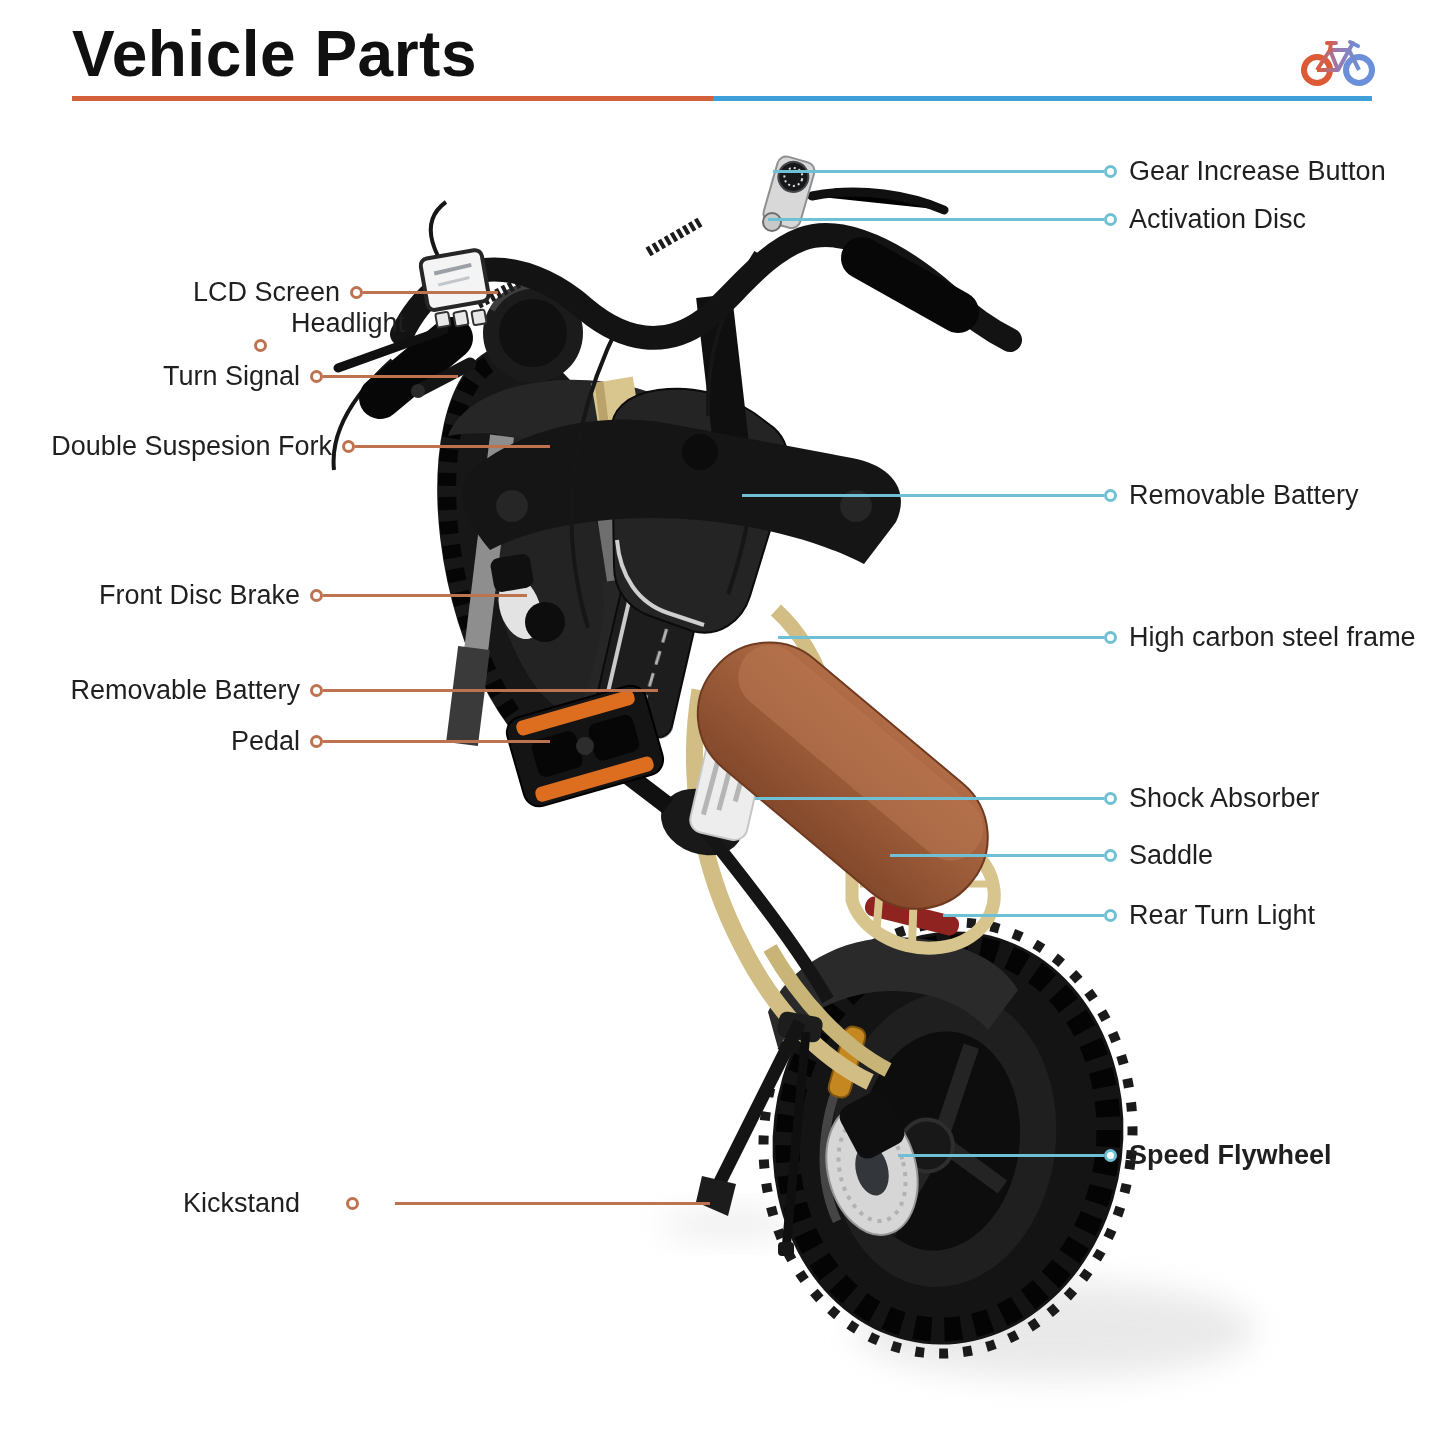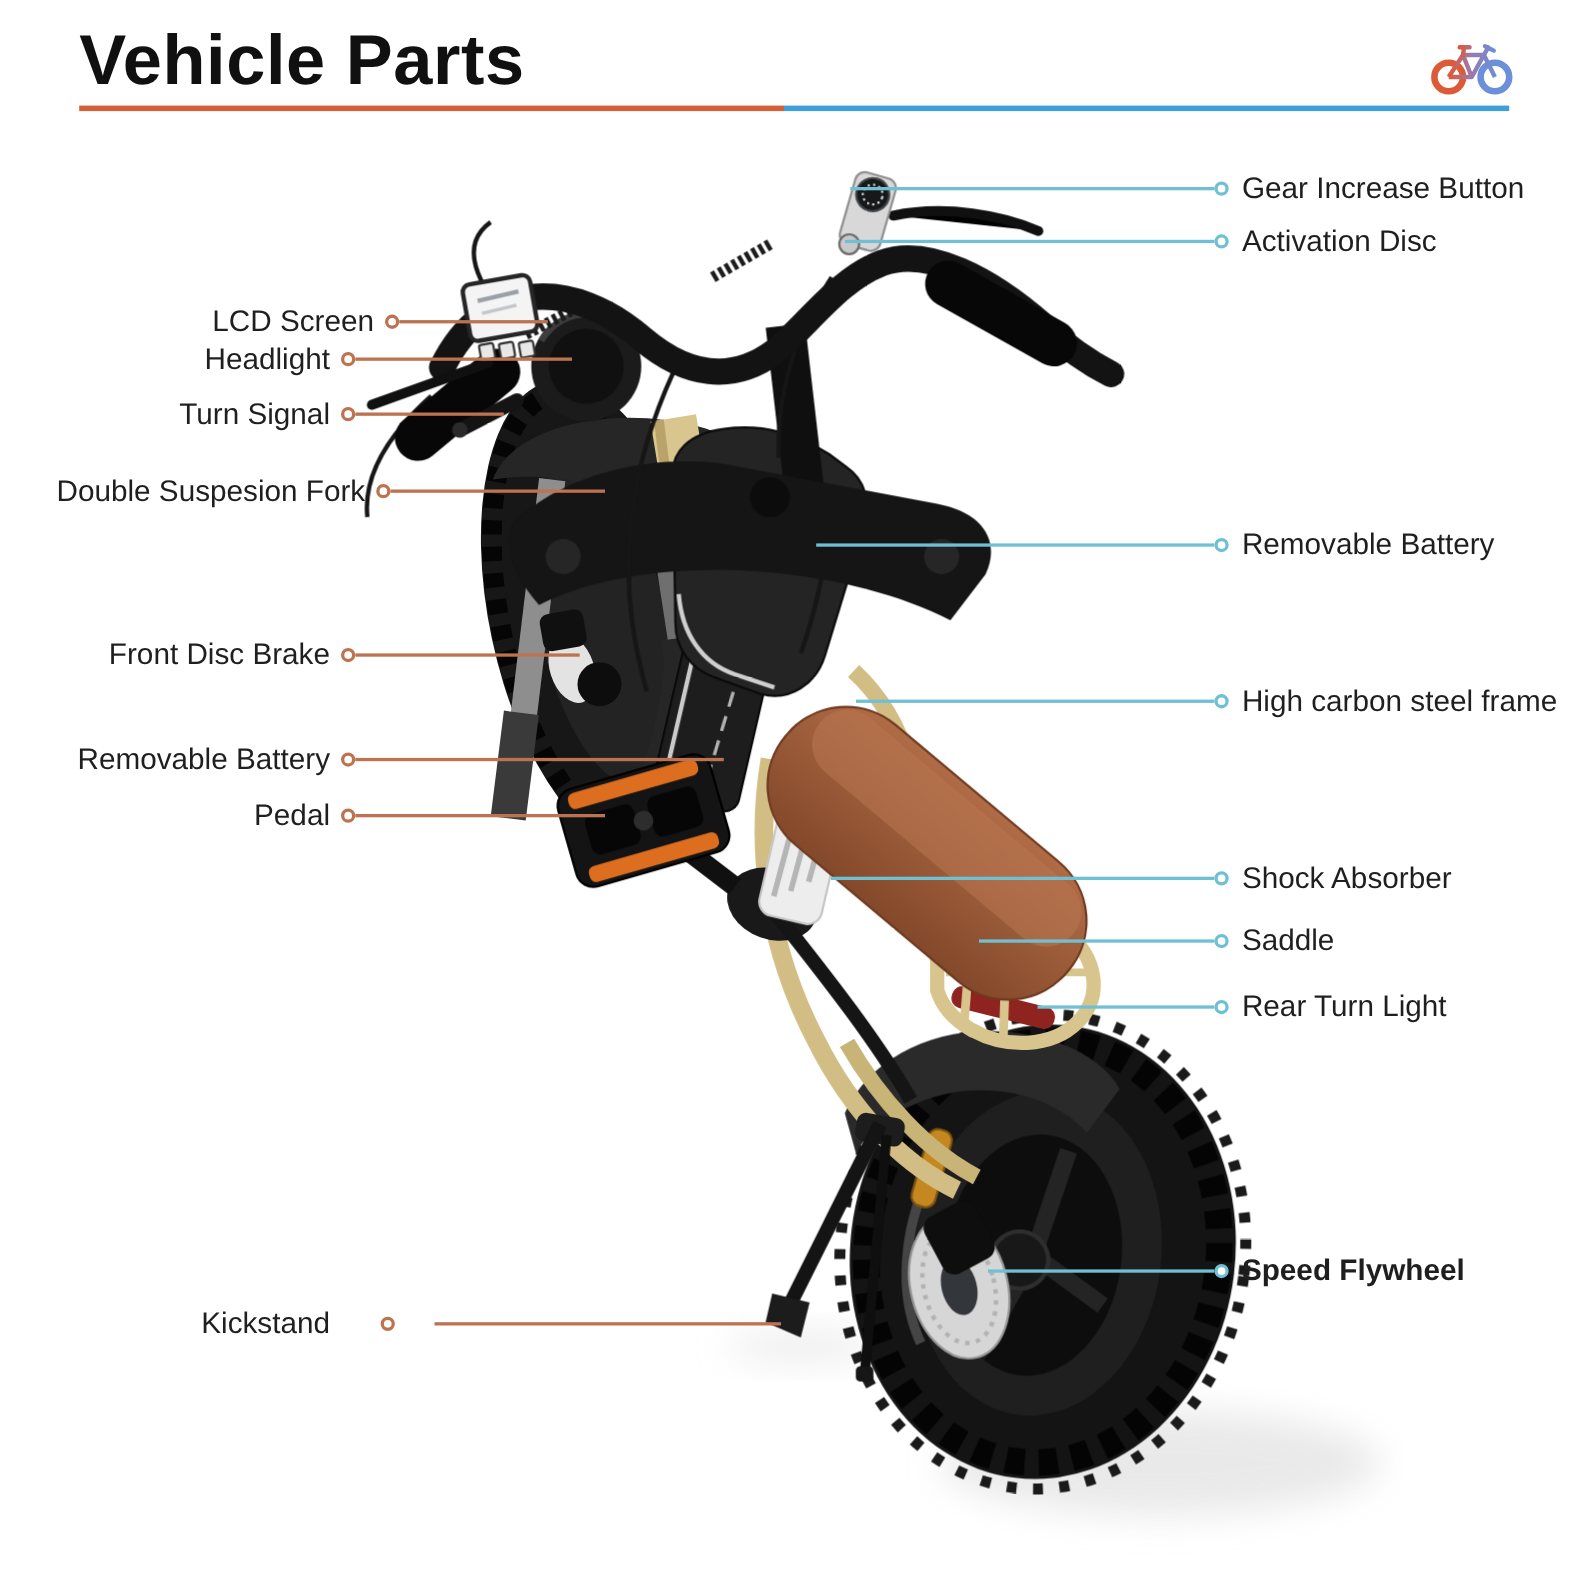--- a/index.html
+++ b/index.html
@@ -230,21 +230,21 @@
         <rect x="466" y="314" width="13" height="14" rx="2" fill="#e8e8e8" stroke="#333" stroke-width="2"></rect>
       </g>
     </g>
   </svg>
 
   <div class="callout left" style="left:0;top:274px;width:458px;margin-left:40px;">
     <span class="lbl">LCD Screen</span>
     <span class="dot"></span>
     <span class="line"></span>
   </div>
-  <div class="callout left" style="left:0;top:308px;width:520px;">
+  <div class="callout left" style="left:0;top:308px;width:520px;flex-direction:column;">
     <span class="lbl">Headlight</span>
     <span class="dot"></span>
     <span class="line"></span>
   </div>
   <div class="callout left" style="left:0;top:358px;width:458px;">
     <span class="lbl">Turn Signal</span>
     <span class="dot"></span>
     <span class="line"></span>
   </div>
   <div class="callout left" style="left:0;top:428px;width:518px;padding-left:32px;">

